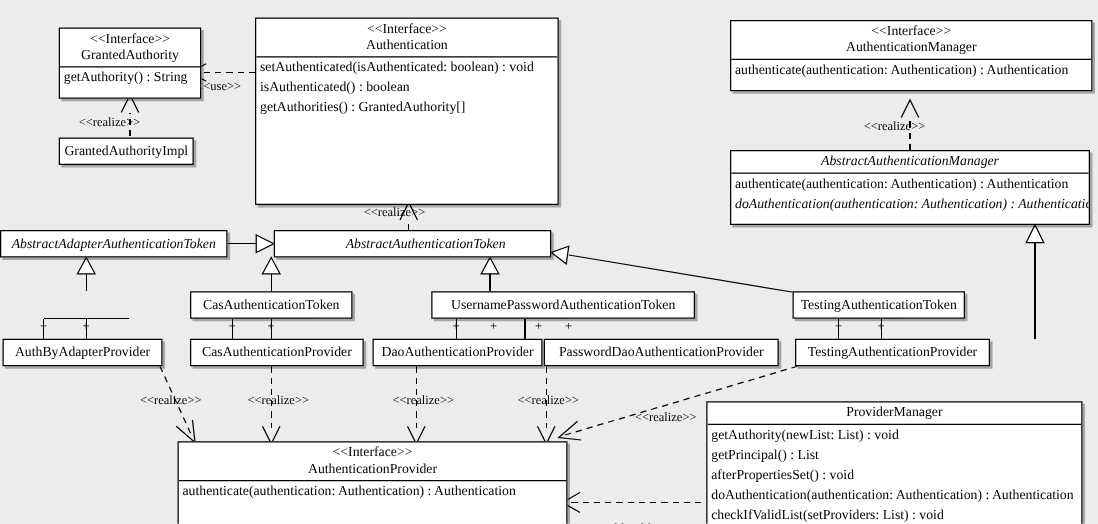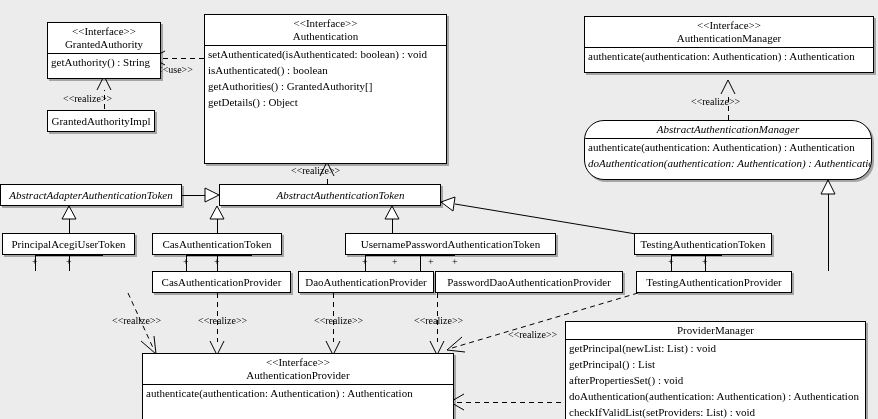--- a/index.html
+++ b/index.html
@@ -250,58 +250,57 @@
   <div class="uml-box" style="left:204px; top:2px; width:243px; height:150px;">
     <div class="uml-head">
       <span class="stereo">&lt;&lt;Interface&gt;&gt;</span>
       <span class="cname">Authentication</span>
     </div>
     <div class="uml-sep"></div>
     <div class="uml-members">
       <div class="m">setAuthenticated(isAuthenticated: boolean) : void</div>
       <div class="m">isAuthenticated() : boolean</div>
       <div class="m">getAuthorities() : GrantedAuthority[]</div>
-      <div class="m">getDetails() : Object</div>
     </div>
   </div>
 
   <div class="uml-box" style="left:584px; top:4px; width:290px; height:57px;">
     <div class="uml-head">
       <span class="stereo">&lt;&lt;Interface&gt;&gt;</span>
       <span class="cname">AuthenticationManager</span>
     </div>
     <div class="uml-sep"></div>
     <div class="uml-members">
       <div class="m">authenticate(authentication: Authentication) : Authentication</div>
     </div>
   </div>
 
-  <div class="uml-box" style="left:584px; top:108px; width:288px; height:60px;border-radius:20px;">
+  <div class="uml-box" style="left:584px; top:108px; width:288px; height:60px;">
     <div class="uml-head italic">
       <span class="cname">AbstractAuthenticationManager</span>
     </div>
     <div class="uml-sep"></div>
     <div class="uml-members">
       <div class="m">authenticate(authentication: Authentication) : Authentication</div>
       <div class="m italic">doAuthentication(authentication: Authentication) : Authentication</div>
     </div>
   </div>
 
   <div class="uml-simple italic" style="left:0px; top:172px; width:182px;">AbstractAdapterAuthenticationToken</div>
 
   <div class="uml-simple italic" style="left:219px; top:172px; width:222px;padding-left:21px;">AbstractAuthenticationToken</div>
 
-  <div class="uml-simple" style="left:2px; top:221px; width:133px;">PrincipalAcegiUserToken</div>
 
   <div class="uml-simple" style="left:152px; top:221px; width:130px;">CasAuthenticationToken</div>
 
   <div class="uml-simple" style="left:345px; top:221px; width:211px;">UsernamePasswordAuthenticationToken</div>
 
   <div class="uml-simple" style="left:634px; top:221px; width:138px;">TestingAuthenticationToken</div>
 
+  <div class="uml-simple" style="left:2px; top:259px; width:128px;">AuthByAdapterProvider</div>
 
   <div class="uml-simple" style="left:152px; top:259px; width:139px;">CasAuthenticationProvider</div>
 
   <div class="uml-simple" style="left:298px; top:259px; width:136px;">DaoAuthenticationProvider</div>
 
   <div class="uml-simple" style="left:435px; top:259px; width:188px;">PasswordDaoAuthenticationProvider</div>
 
   <div class="uml-simple" style="left:636px; top:259px; width:156px;">TestingAuthenticationProvider</div>
 
   <div class="uml-box" style="left:142px; top:341px; width:312px; height:76px;">
@@ -314,21 +313,21 @@
       <div class="m">authenticate(authentication: Authentication) : Authentication</div>
     </div>
   </div>
 
   <div class="uml-box" style="left:565px; top:309px; width:301px; height:108px;">
     <div class="uml-head">
       <span class="cname">ProviderManager</span>
     </div>
     <div class="uml-sep"></div>
     <div class="uml-members">
-      <div class="m">getPrincipal(newList: List) : void</div>
+      <div class="m">getAuthority(newList: List) : void</div>
       <div class="m">getPrincipal() : List</div>
       <div class="m">afterPropertiesSet() : void</div>
       <div class="m">doAuthentication(authentication: Authentication) : Authentication</div>
       <div class="m">checkIfValidList(setProviders: List) : void</div>
     </div>
   </div>
 
   <div class="edge-label" style="left:157px; top:52px;">&lt;&lt;use&gt;&gt;</div>
 
   <div class="edge-label" style="left:63px; top:81px;">&lt;&lt;realize&gt;&gt;</div>

